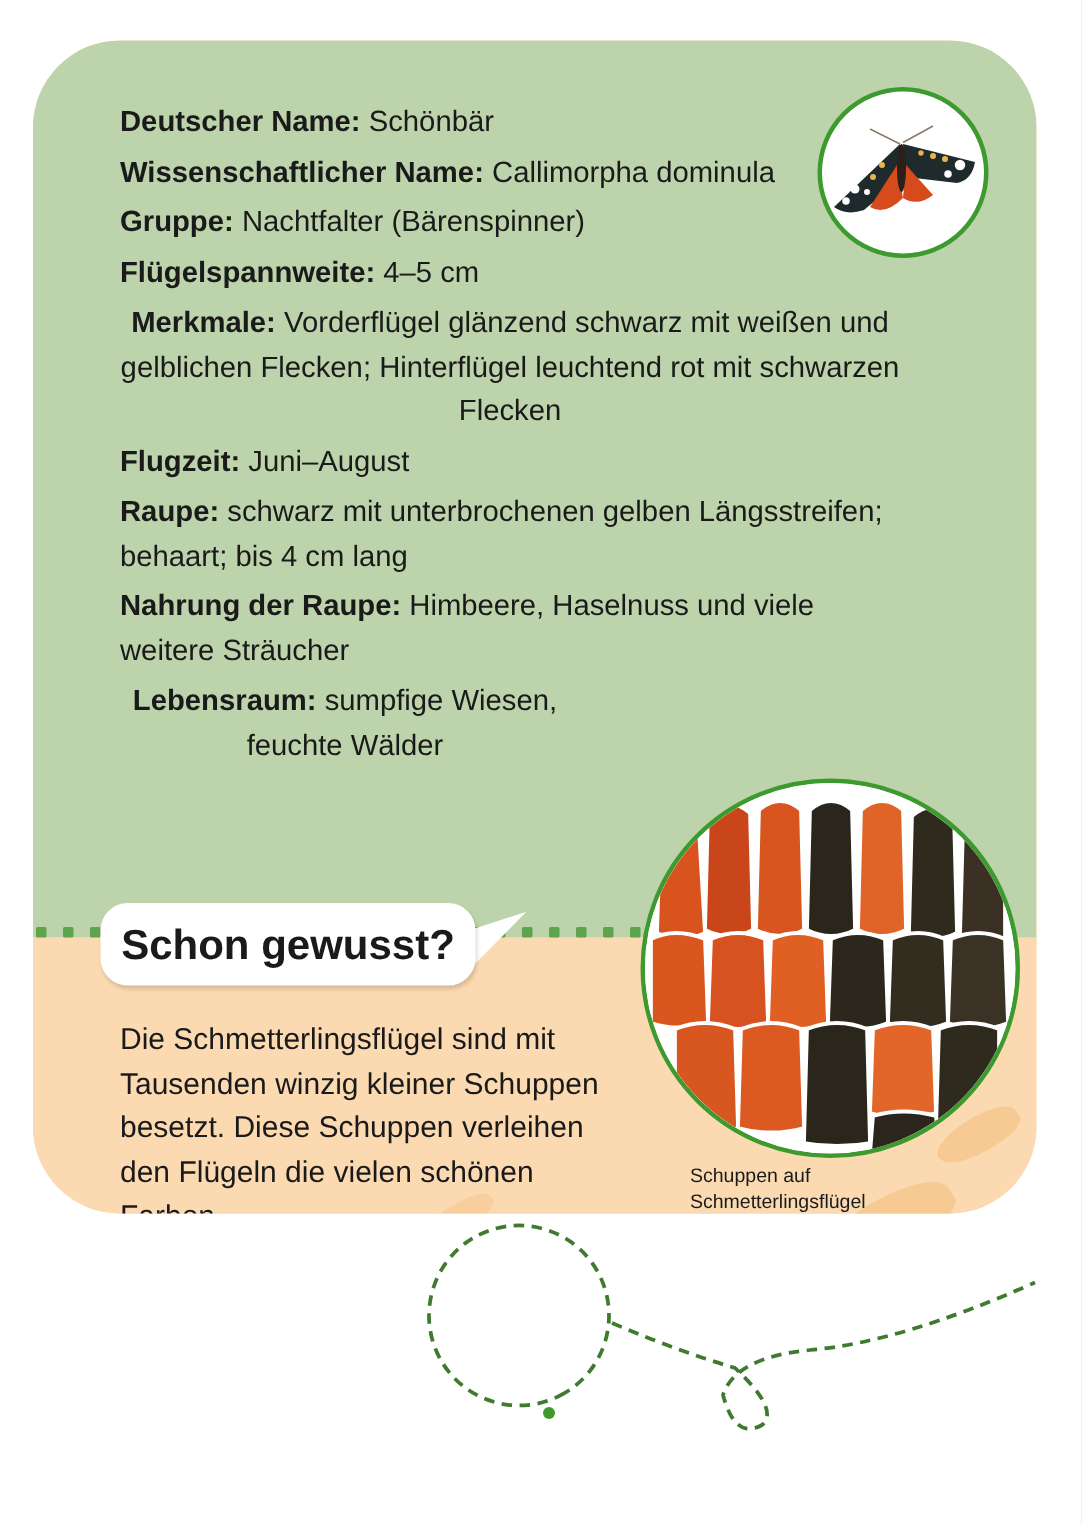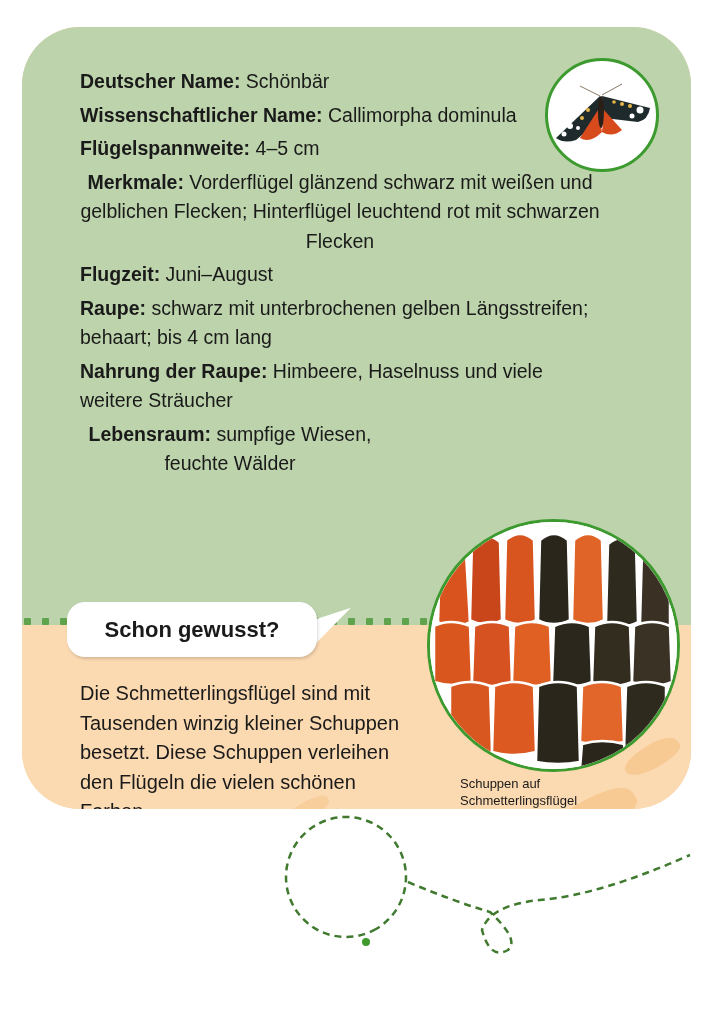--- a/index.html
+++ b/index.html
@@ -112,21 +112,21 @@
     top: 575px;
     width: 250px;
     height: 55px;
     background: #ffffff;
     border-radius: 18px;
     box-shadow: 1px 2px 3px rgba(0,0,0,0.15);
     display: flex;
     align-items: center;
     justify-content: center;
     font-weight: bold;
-    font-size: 22px;
+    font-size: 28px;
   }
   .bubble-tail {
     position: absolute;
     left: 270px;
     top: 600px;
     width: 0; height: 0;
     border-left: 0 solid transparent;
     border-right: 62px solid transparent;
     border-top: 32px solid #ffffff;
     transform: rotate(-18deg);
@@ -236,20 +236,24 @@
   </div>
 
   <div class="facts">
     <p class="fact">
       <span class="label">Deutscher Name:</span>
       <span>Schönbär</span>
     </p>
     <p class="fact" style="width:440px;">
       <span class="label">Wissenschaftlicher Name:</span>
       <span>Callimorpha dominula</span>
+    </p>
+    <p class="fact">
+      <span class="label">Gruppe:</span>
+      <span>Nachtfalter (Bärenspinner)</span>
     </p>
     <p class="fact">
       <span class="label">Flügelspannweite:</span>
       <span>4–5 cm</span>
     </p>
     <p class="fact" style="width:520px;text-align:center;">
       <span class="label">Merkmale:</span>
       <span>Vorderflügel glänzend schwarz mit weißen und gelblichen Flecken; Hinterflügel leuchtend rot mit schwarzen Flecken</span>
     </p>
     <p class="fact">

